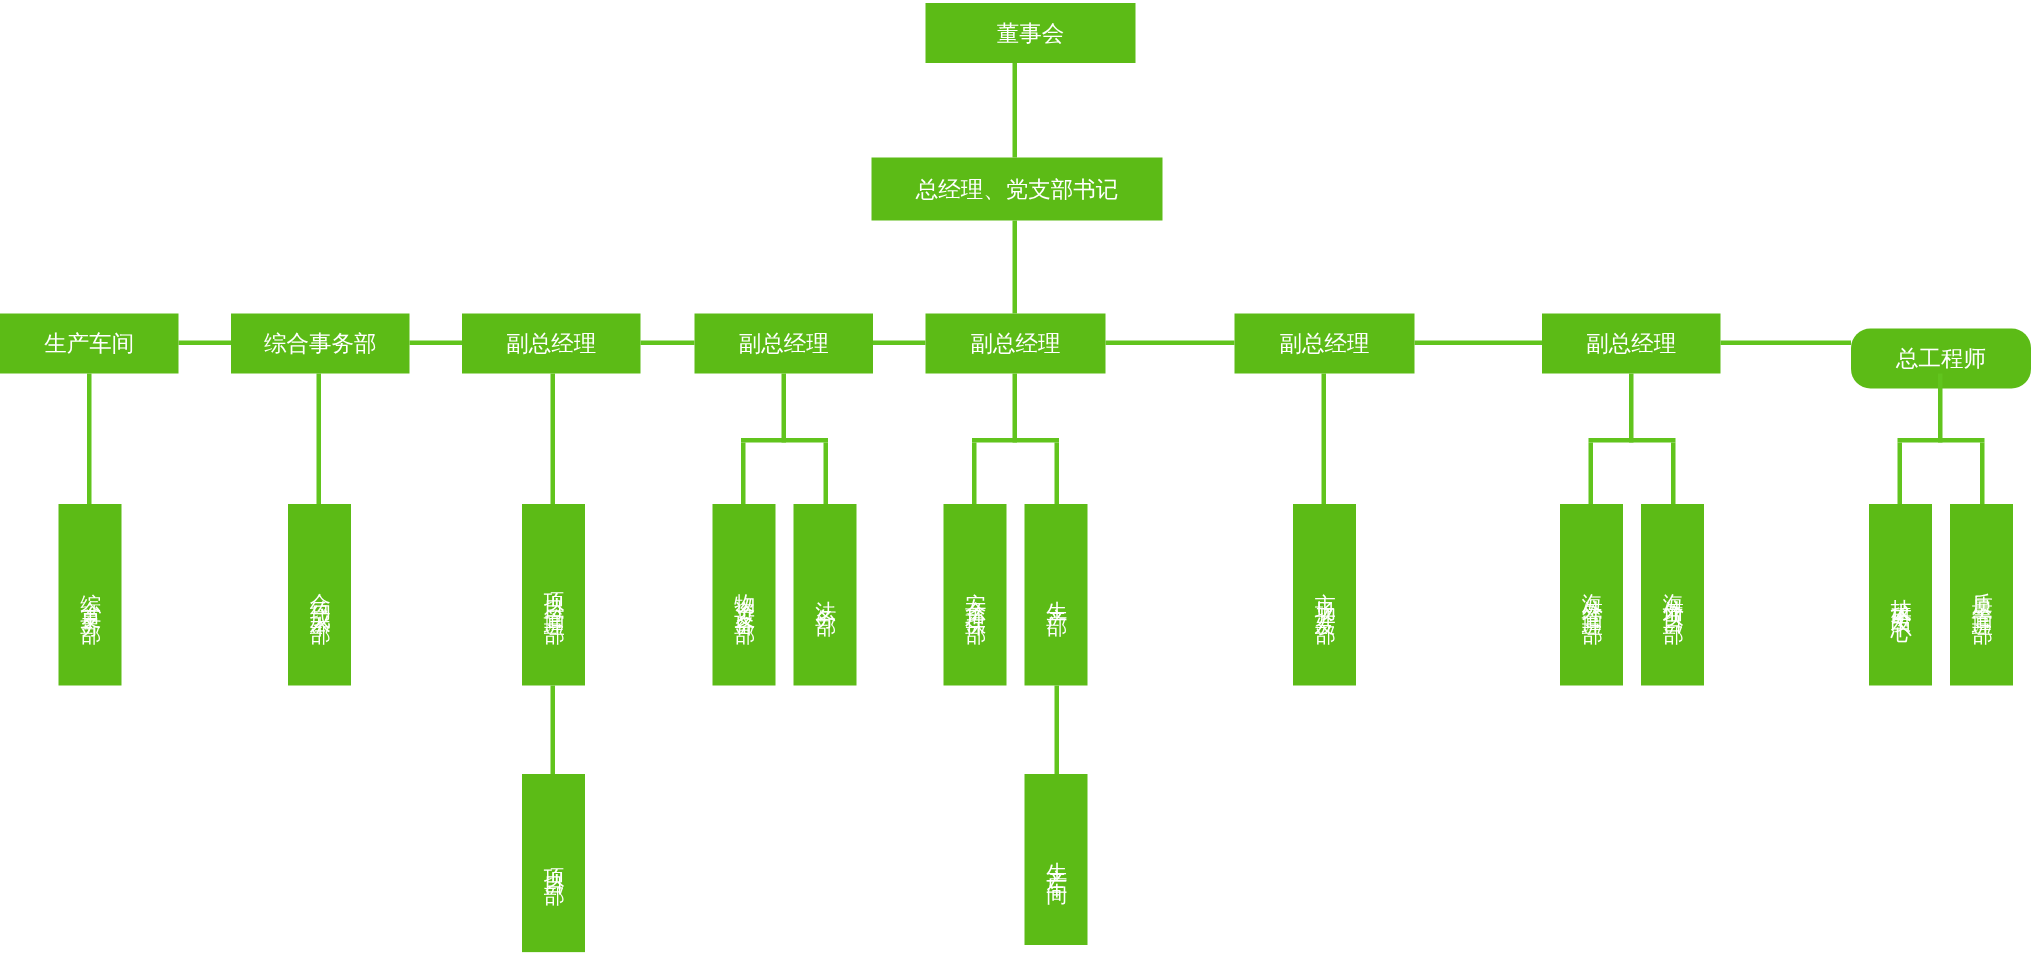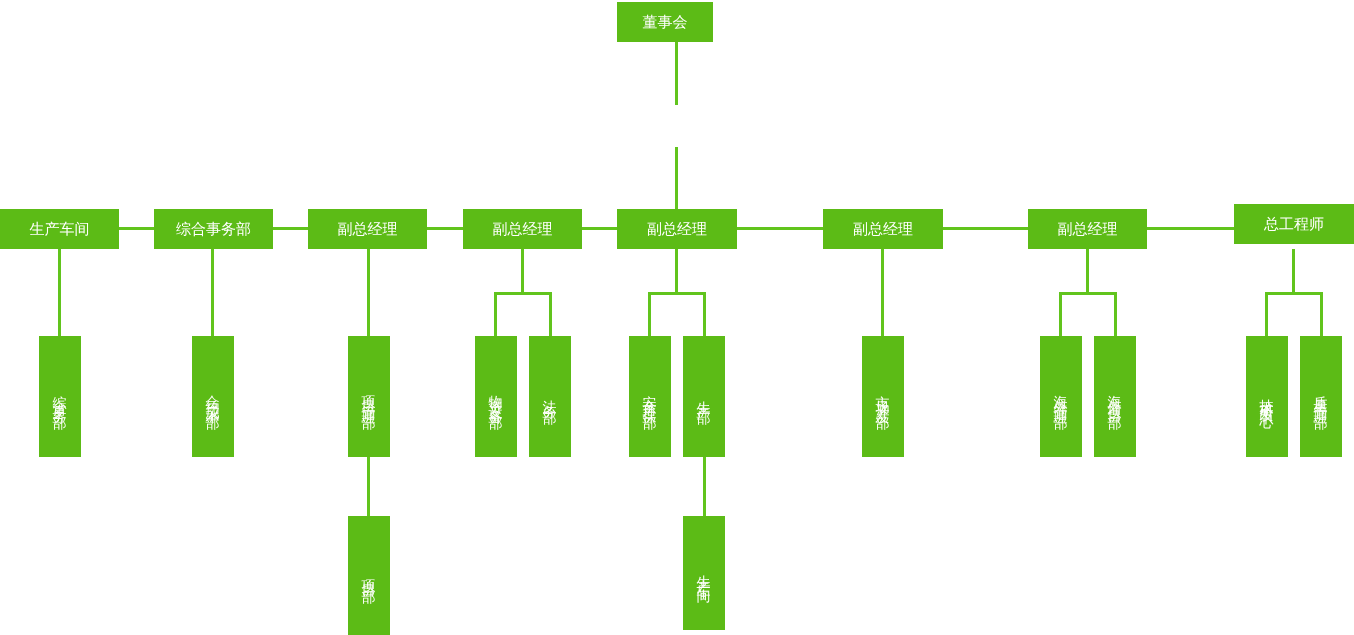--- a/index.html
+++ b/index.html
@@ -41,31 +41,32 @@
     background: var(--connector, #61c41d);
   }
   .vl { width: 3px; }
   .hl { height: 3px; }
 </style>
 </head>
 <body>
 
 <div class="canvas">
 
-  <div class="node" style="left:617px; top:2px; width:96px; height:40px;">董事会</div>
+  <div class="node" style="left:617px; top:2px; width:140px; height:40px;">董事会</div>
 
+  <div class="node" style="left:581px; top:105px; width:194px; height:42px;">总经理、党支部书记</div>
 
   <div class="node" style="left:0px; top:209px; width:119px; height:40px;">生产车间</div>
   <div class="node" style="left:154px; top:209px; width:119px; height:40px;">综合事务部</div>
   <div class="node" style="left:308px; top:209px; width:119px; height:40px;">副总经理</div>
   <div class="node" style="left:463px; top:209px; width:119px; height:40px;">副总经理</div>
   <div class="node" style="left:617px; top:209px; width:120px; height:40px;">副总经理</div>
   <div class="node" style="left:823px; top:209px; width:120px; height:40px;">副总经理</div>
   <div class="node" style="left:1028px; top:209px; width:119px; height:40px;">副总经理</div>
-  <div class="node" style="left:1234px; top:204px; width:120px; height:40px;">总工程师</div>
+  <div class="node" style="left:1234px; top:219px; width:120px; height:40px;border-radius:13px;">总工程师</div>
 
   <div class="node v" style="left:39px; top:336px; width:42px; height:121px;">综合事务部</div>
   <div class="node v" style="left:192px; top:336px; width:42px; height:121px;">合约成本部</div>
   <div class="node v" style="left:348px; top:336px; width:42px; height:121px;">项目管理部</div>
   <div class="node v" style="left:475px; top:336px; width:42px; height:121px;">物资设备部</div>
   <div class="node v" style="left:529px; top:336px; width:42px; height:121px;">法务部</div>
   <div class="node v" style="left:629px; top:336px; width:42px; height:121px;">安全环保部</div>
   <div class="node v" style="left:683px; top:336px; width:42px; height:121px;">生产部</div>
   <div class="node v" style="left:862px; top:336px; width:42px; height:121px;">市场开发部</div>
   <div class="node v" style="left:1040px; top:336px; width:42px; height:121px;">海外管理部</div>

